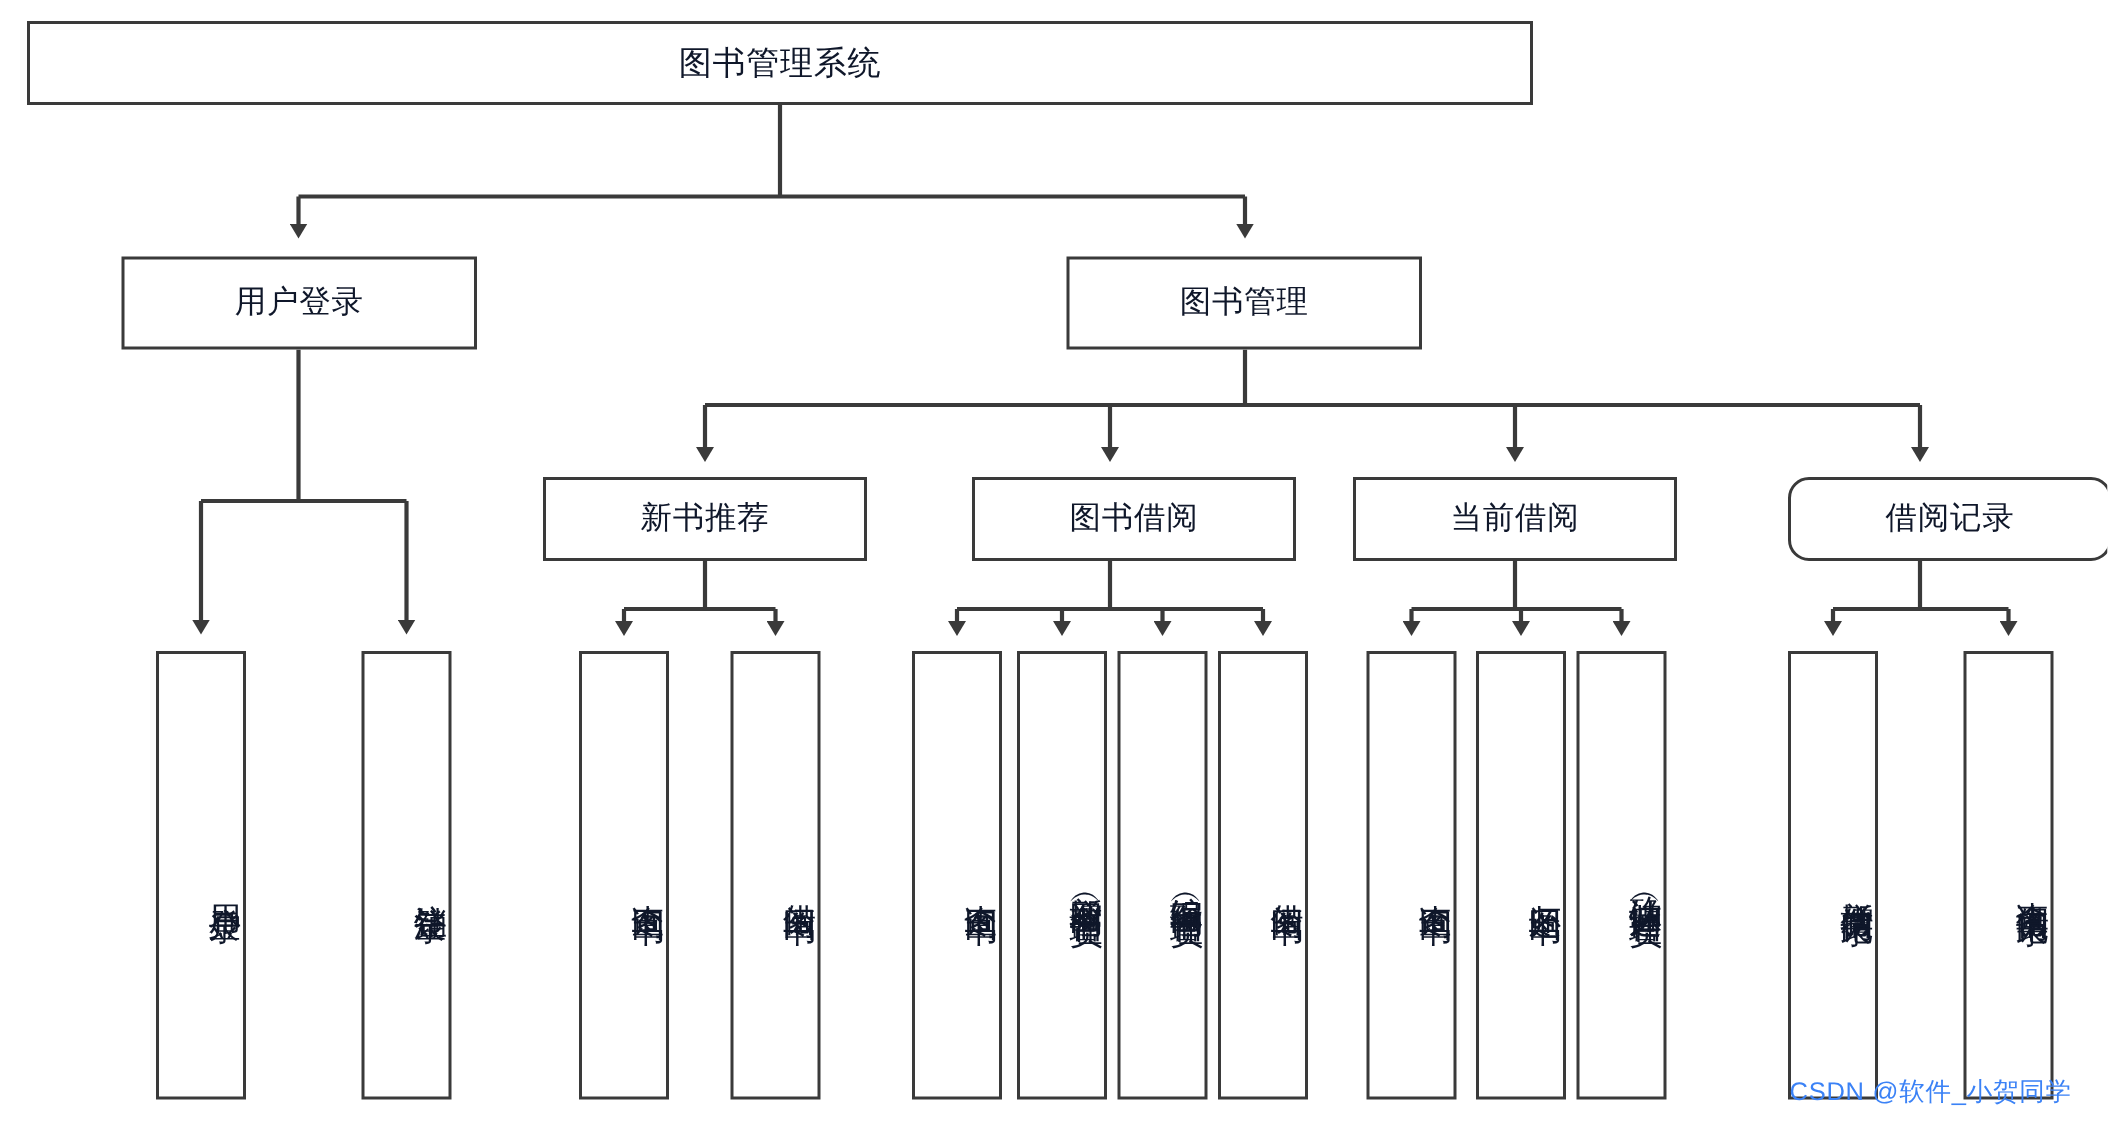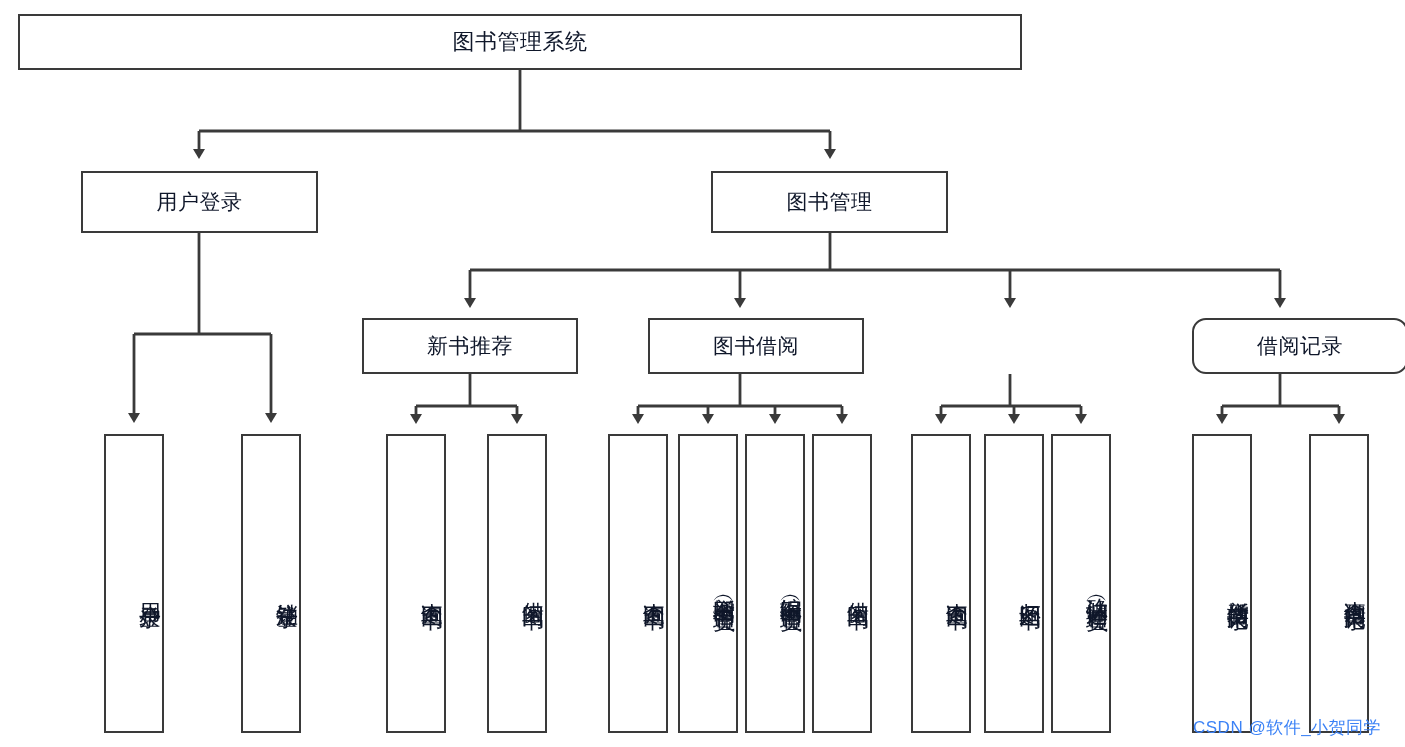--- a/index.html
+++ b/index.html
@@ -132,20 +132,23 @@
   <div class="node horiz" style="left:711px; top:171px; width:237px; height:62px;">
     <span>图书管理</span>
   </div>
 
   <div class="node horiz" style="left:362px; top:318px; width:216px; height:56px;">
     <span>新书推荐</span>
   </div>
   <div class="node horiz" style="left:648px; top:318px; width:216px; height:56px;">
     <span>图书借阅</span>
   </div>
+  <div class="node horiz" style="left:902px; top:318px; width:216px; height:56px;">
+    <span>当前借阅</span>
+  </div>
   <div class="node horiz" style="left:1192px; top:318px; width:216px; height:56px;border-radius:14px;">
     <span>借阅记录</span>
   </div>
 
   <div class="node vert" style="left:104px; top:434px; width:60px; height:299px;">
     <span class="vtext">用户登录</span>
   </div>
   <div class="node vert" style="left:241px; top:434px; width:60px; height:299px;">
     <span class="vtext">注销登录</span>
   </div>

